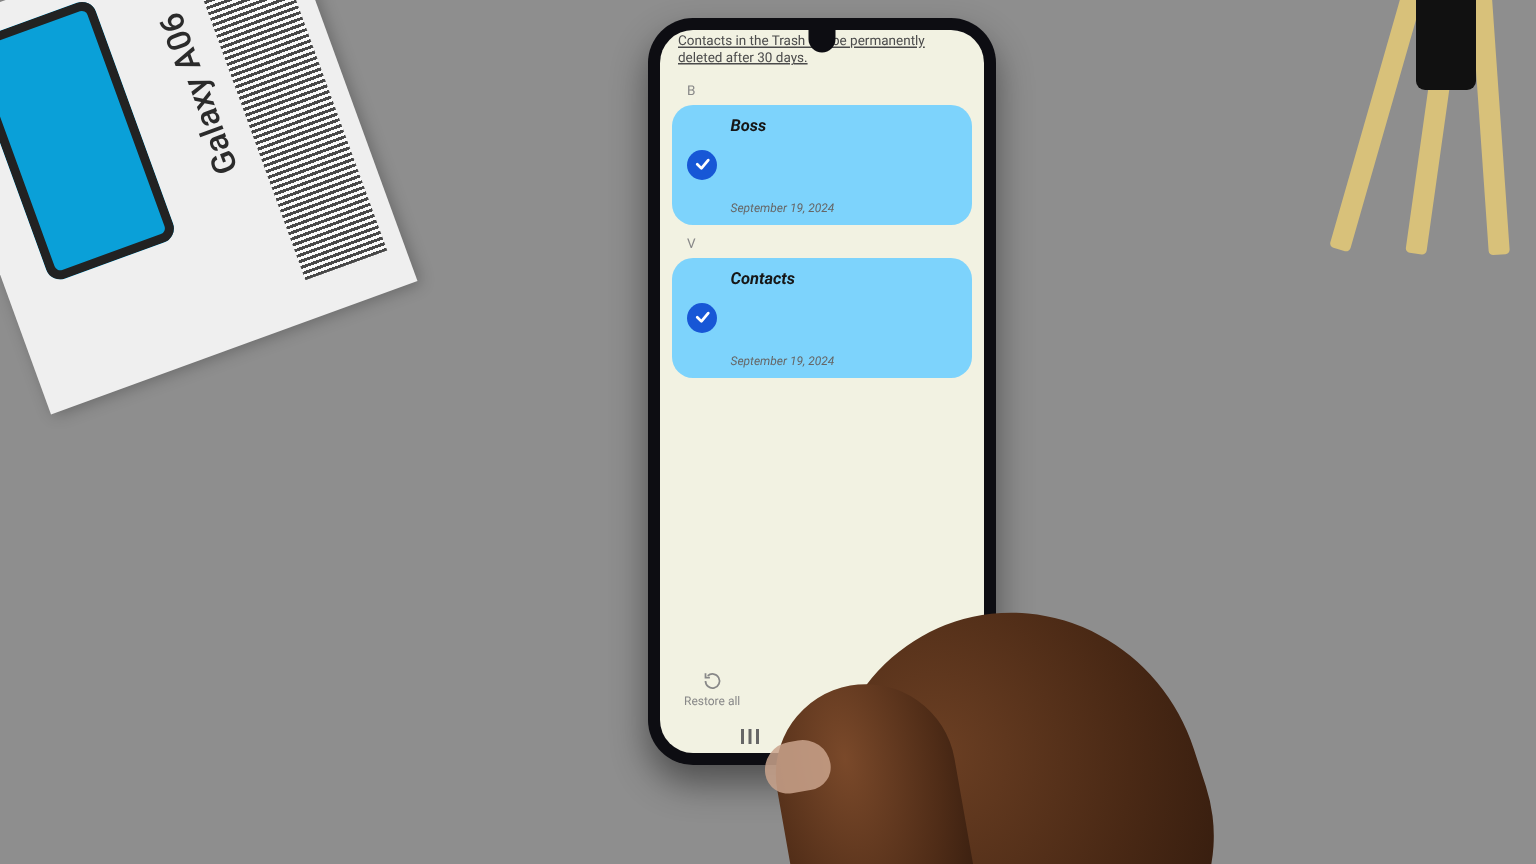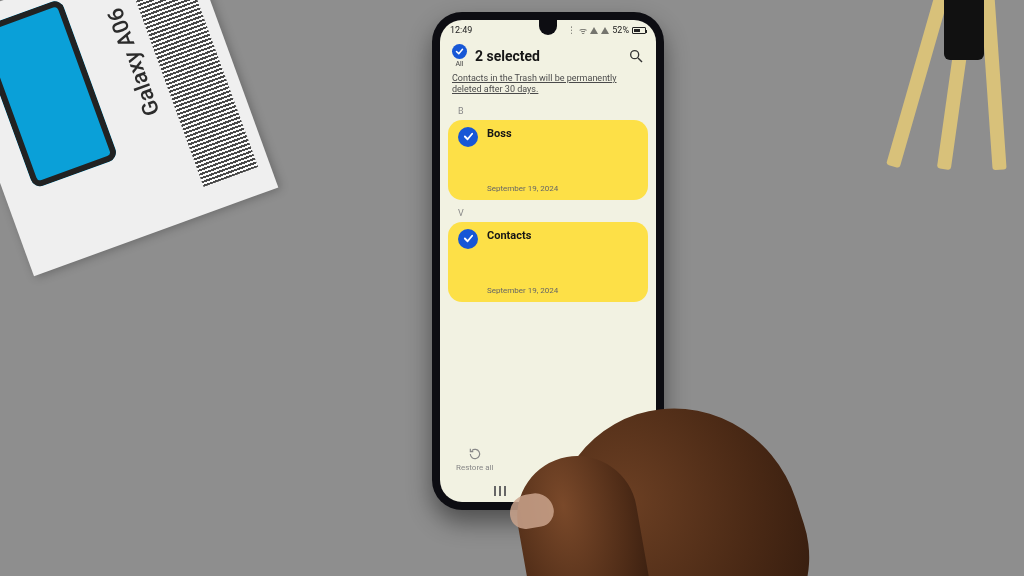--- a/index.html
+++ b/index.html
@@ -91,23 +91,23 @@
     .checkall svg{ width:9px; height:9px; }
     .alltext{ font-size:7px; color:#444; }
     .title { font-size:14px; font-weight:700; color:#161616; flex:1; }
     .searchbtn { width:16px; height:16px; color:#333; }
     .searchbtn svg{ width:16px; height:16px; stroke:#333; fill:none; stroke-width:2;}
     
     .infoline{ font-size:9px; color:#4b4b4b; padding: 3px 12px 8px 12px; line-height:1.25;text-decoration:underline; }
     .content{ flex:1; overflow:hidden; padding: 0 8px; }
     .letterhdr{ font-size:9px; color:#888; padding:2px 10px 4px; }
     .row {
-      background:#fde047; border-radius:14px;
-      display:flex; gap:9px;
-      padding:7px 10px; margin-bottom:6px;
+      background:#7dd3fc; border-radius:14px;
+      display:flex; align-items:center; gap:9px;
+      padding:7px 10px; margin-bottom:6px;font-style:italic;
     }
     .row .chk{
       width:20px; height:20px; border-radius:50%; background:#1757d6;
       display:flex; align-items:center; justify-content:center; flex:none;
     }
     .row .chk svg{ width:11px; height:11px; }
     .row .txts{ display:flex; flex-direction:column; }
     .row .name{ font-size:11px; font-weight:700; color:#161616; }
     .row .date{ font-size:8px; color:#666;margin-top:44px; }
     
@@ -160,49 +160,21 @@
   <div class="wood w1"></div>
     <div class="wood w2"></div>
     <div class="wood w3"></div>
   <div class="clamp"></div>
 </div>
 
 <div class="phone">
   <div class="screen">
     <div class="notch"></div>
 
-    <div class="sbar">
-      <span>12:49</span>
-      <div class="right">
-        <span class="wifi">⋮</span>
-        <span class="wifi">ᯤ</span>
-        <div class="tri"></div>
-        <div class="tri"></div>
-        <span>52%</span>
-        <div class="batt"></div>
-      </div>
-    </div>
-
-    <div class="header">
-      <div class="allbtn">
-        <div class="checkall">
-          <svg viewBox="0 0 12 12">
-              <path d="M2 6 L5 9 L10 3" stroke="#fff" stroke-width="2" fill="none" stroke-linecap="round" stroke-linejoin="round"></path>
-            </svg>
-        </div>
-        <span class="alltext">All</span>
-      </div>
-      <div class="title">2 selected</div>
-      <div class="searchbtn">
-        <svg viewBox="0 0 24 24">
-            <circle cx="10" cy="10" r="6"></circle>
-            <line x1="15" y1="15" x2="21" y2="21"></line>
-          </svg>
-      </div>
-    </div>
+
 
     <div class="infoline">Contacts in the Trash will be permanently deleted after 30 days.</div>
 
     <div class="content">
 
       <div class="letterhdr">B</div>
       <div class="row">
         <div class="chk">
           <svg viewBox="0 0 12 12">
               <path d="M2 6 L5 9 L10 3" stroke="#fff" stroke-width="2" fill="none" stroke-linecap="round" stroke-linejoin="round"></path>

